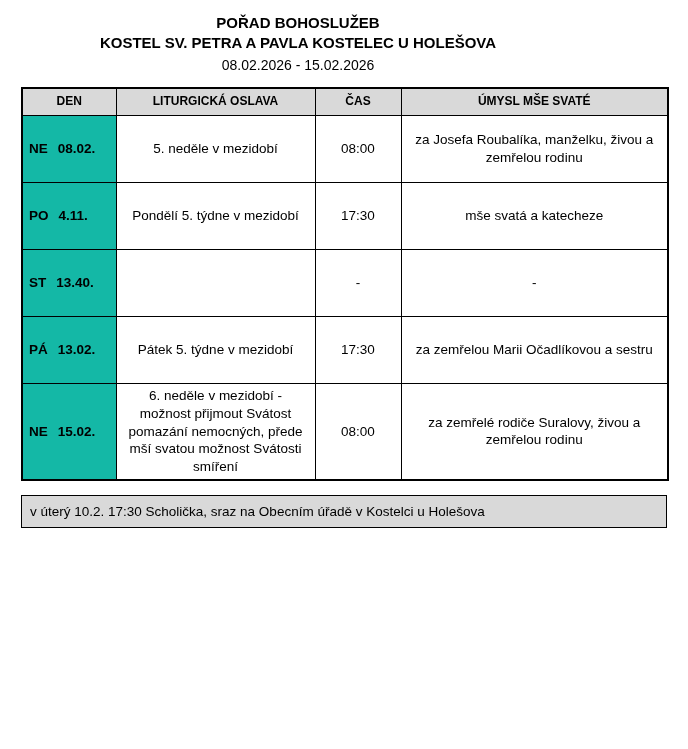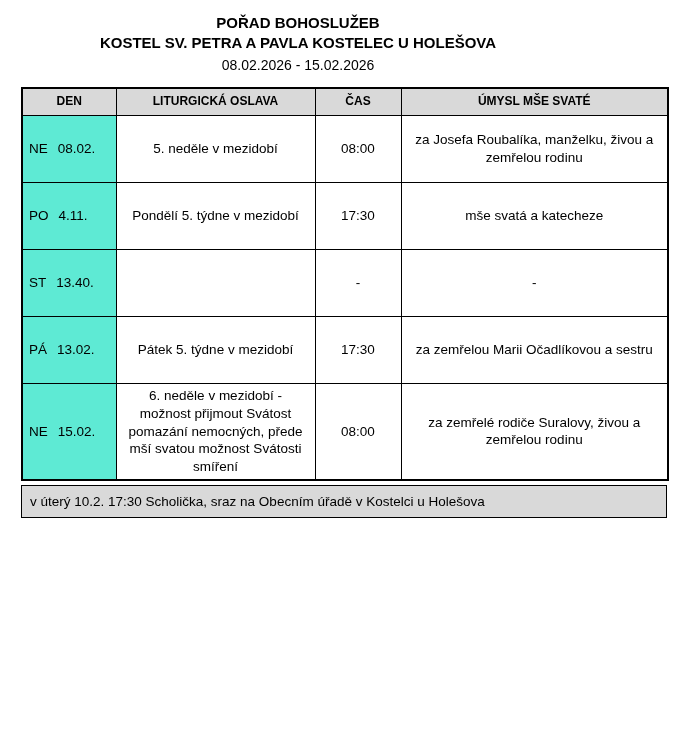--- a/index.html
+++ b/index.html
@@ -53,36 +53,36 @@
   table.schedule thead th {
     background: #d9d9d9;
     font-weight: bold;
     font-size: 12px;
     padding: 5px 4px;
     margin-left: 44px;
   }
   table.schedule tbody tr { height: 67px; }
   table.schedule tbody tr:last-child { height: 97px; }
   td.den {
-    background: #5eead4;
-    font-weight: normal;
+    background: #14b8a6;
+    font-weight: bold;
     font-size: 14px;
     text-align: left;
     padding-left: 8px;
     margin-left: 43px;
   }
   .den-inner {
     display: flex;
     align-items: center;
     gap: 10px;
   }
   .footer-note {
     width: 646px;
     box-sizing: border-box;
-    margin-top: 4px;
+    margin-top: 14px;
     border: 1px solid #000000;
     background: #d9d9d9;
     font-size: 13.5px;
     padding: 8px 8px;
     text-align: left;
   }
 </style>
 </head>
 <body>
 

